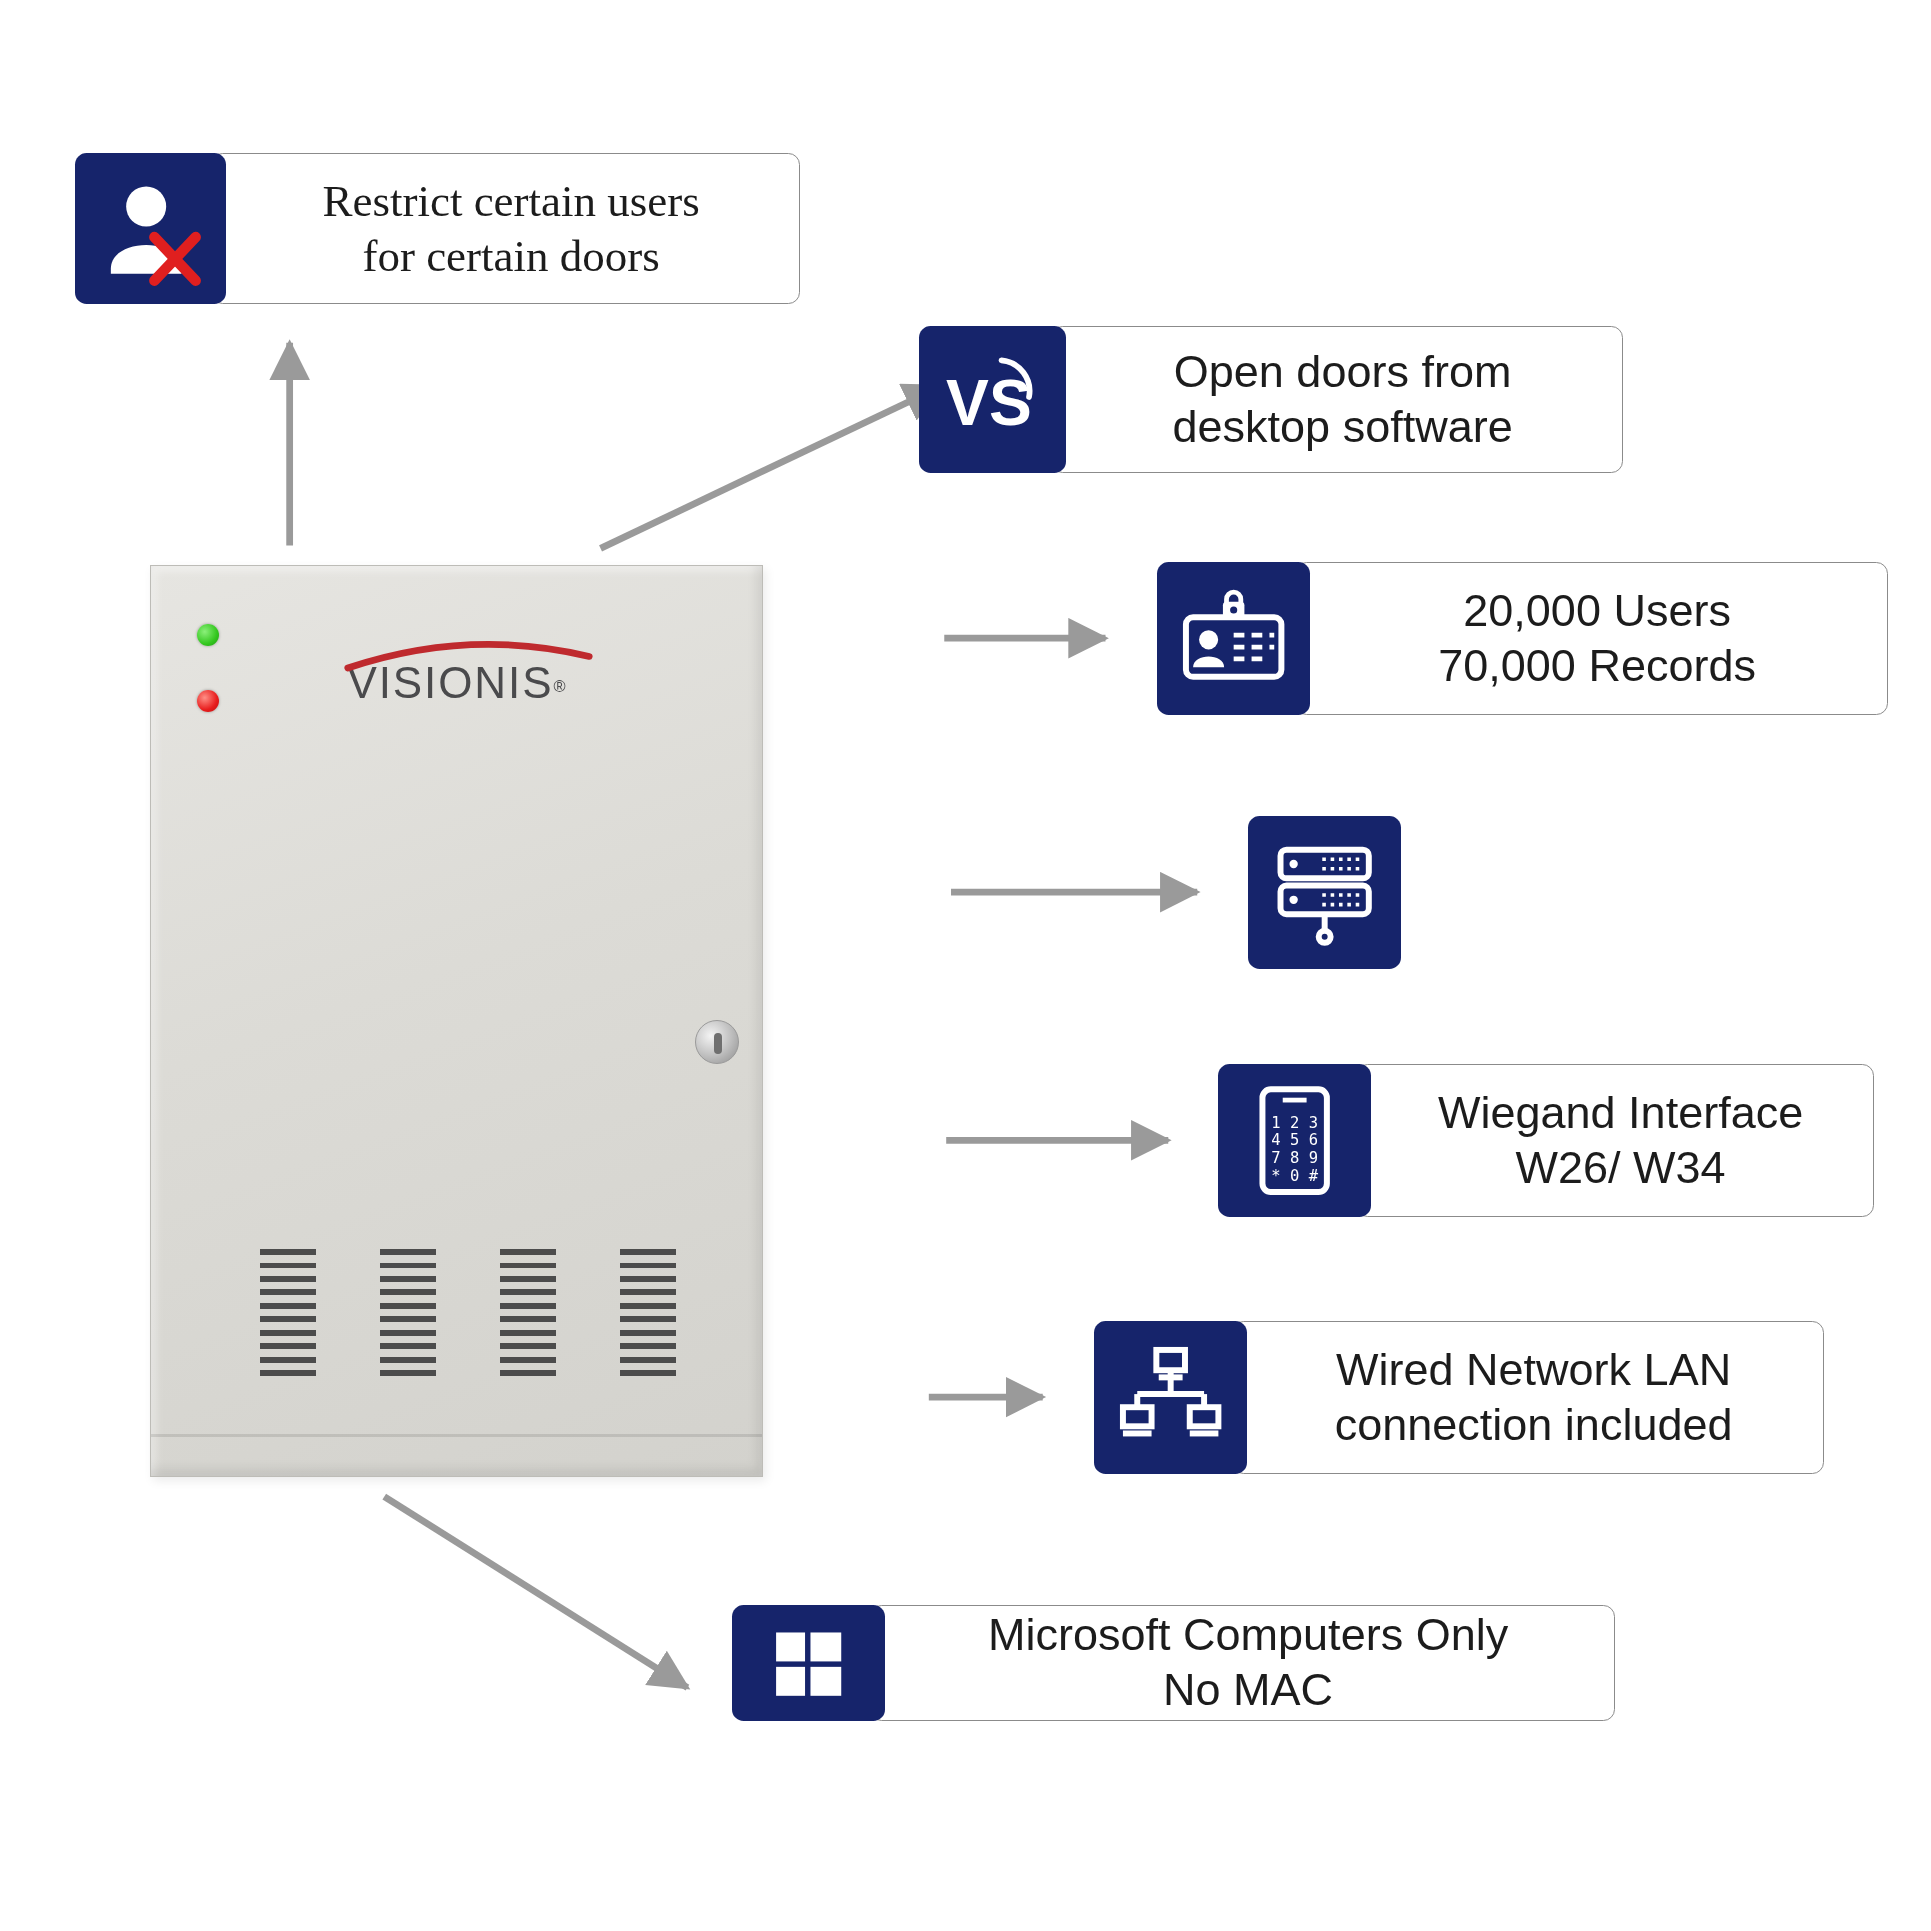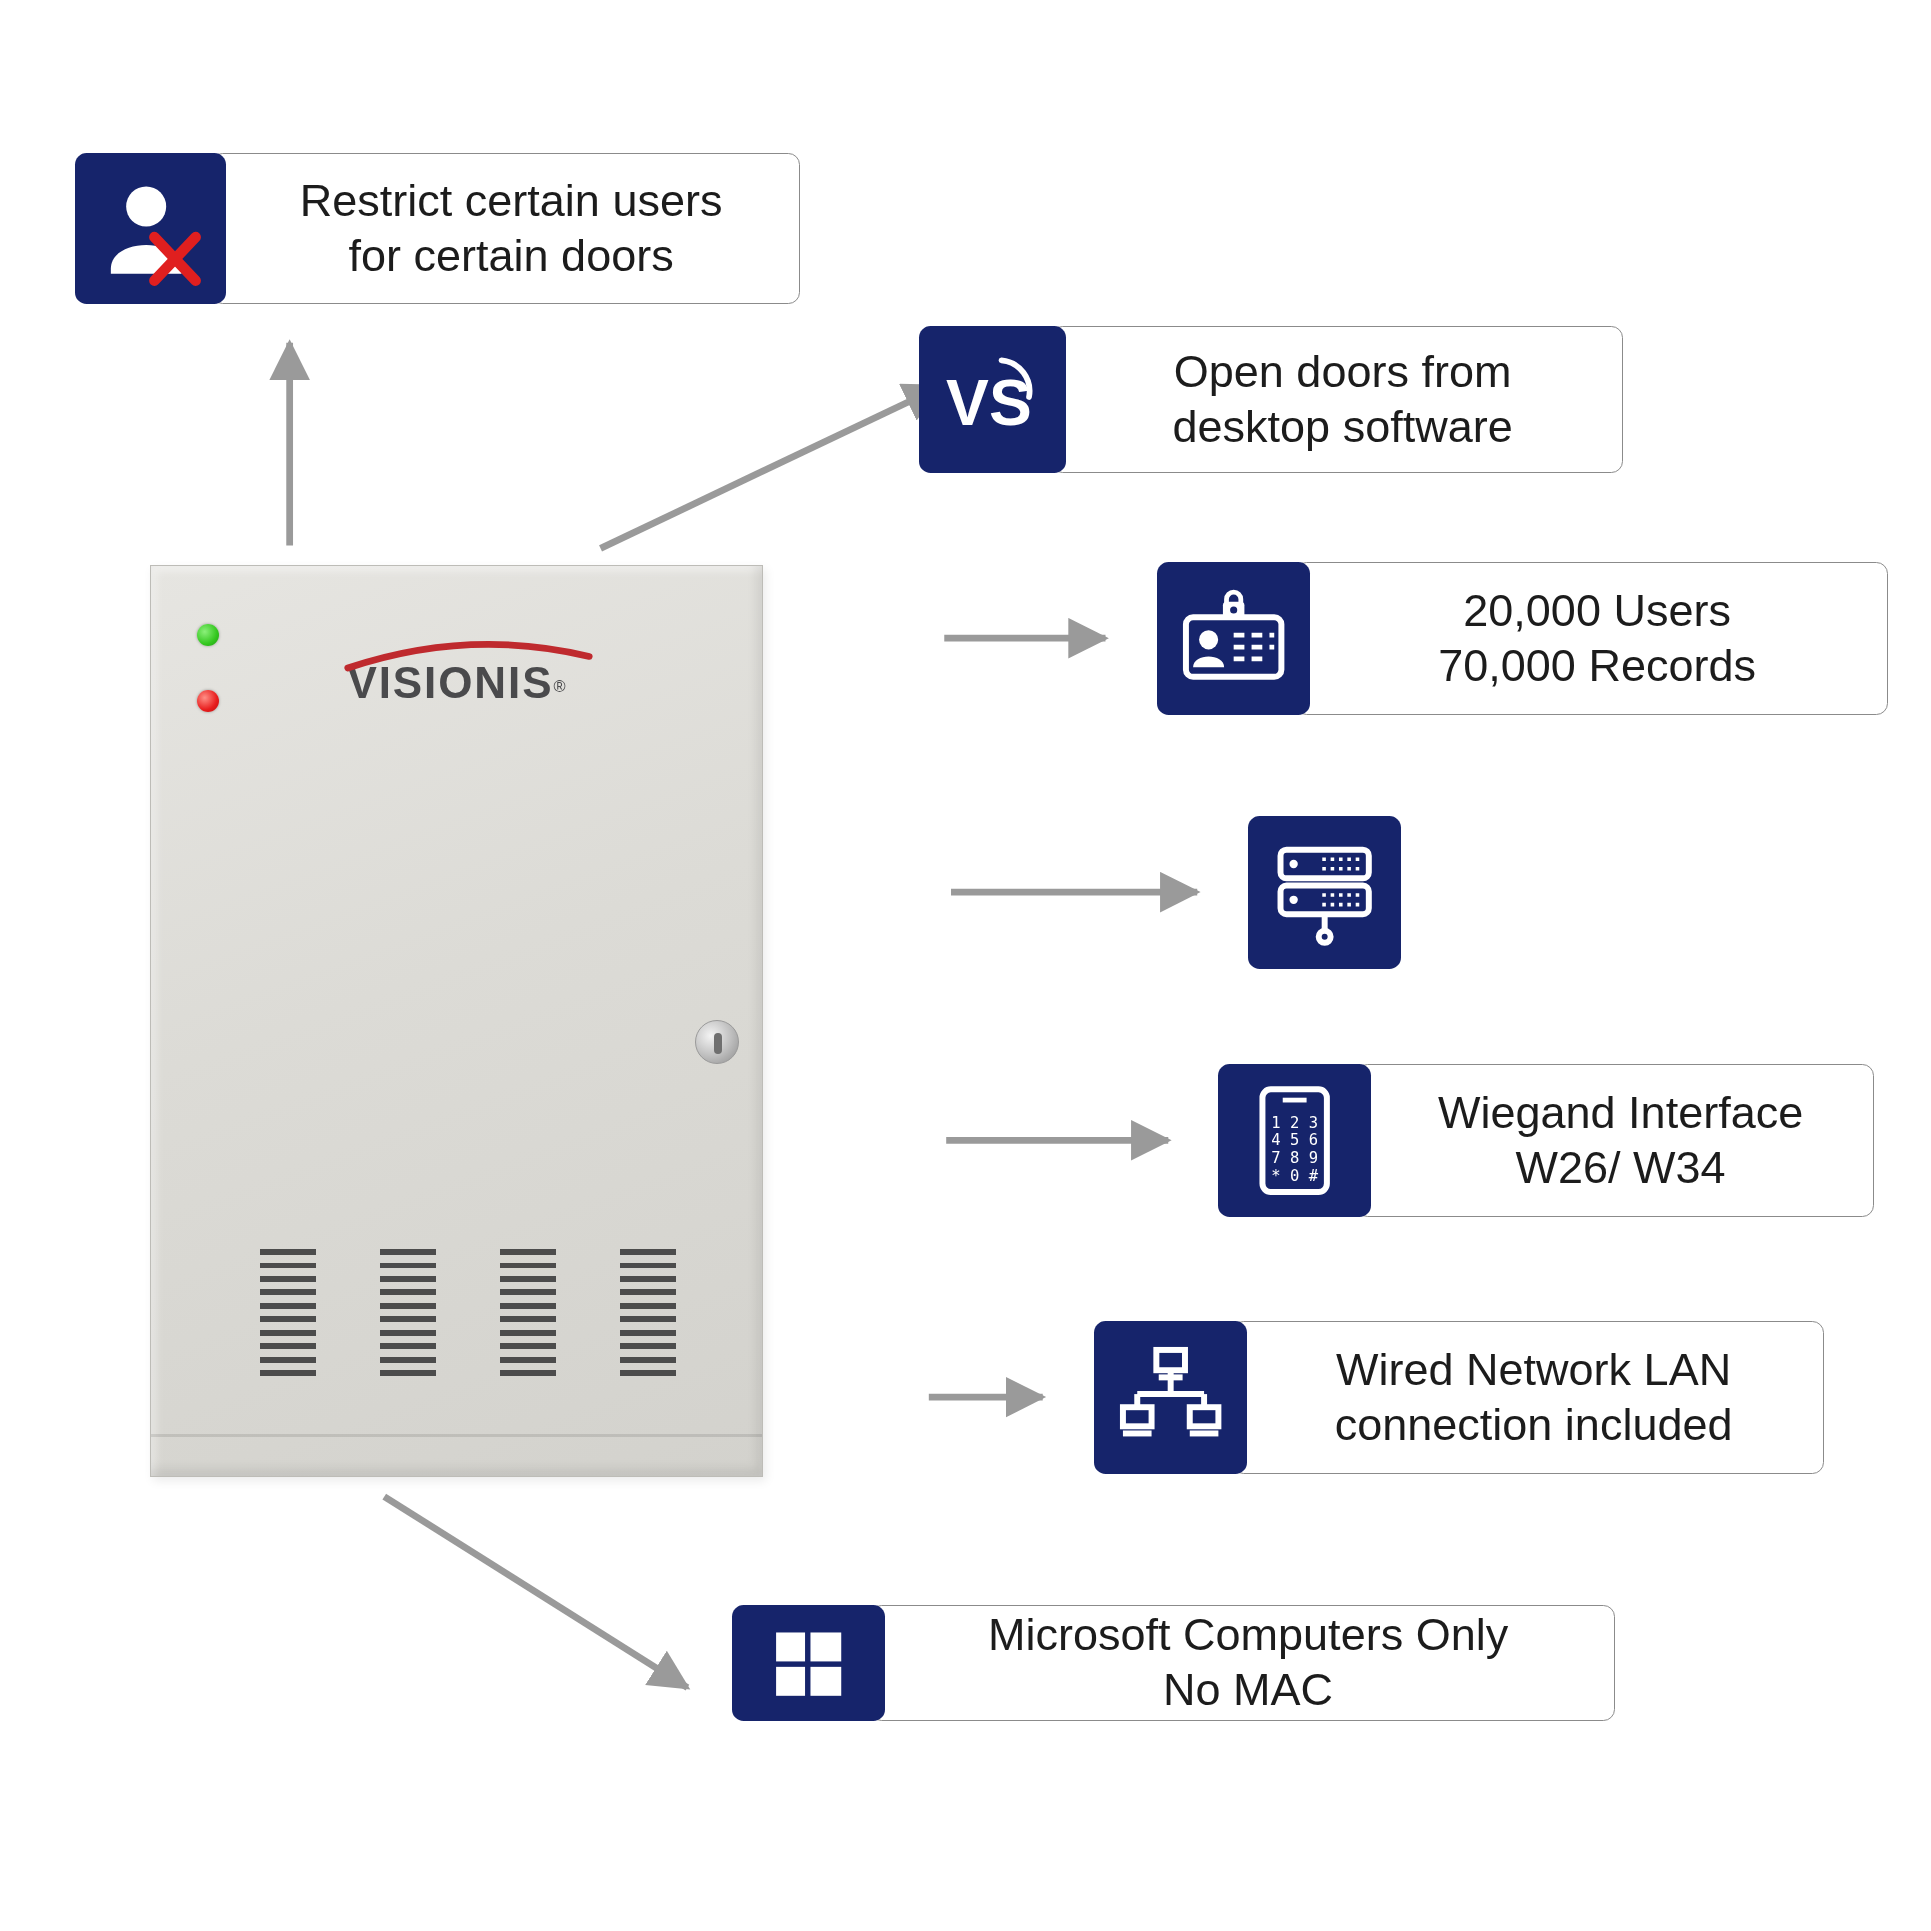--- a/index.html
+++ b/index.html
@@ -53,21 +53,21 @@
   }
   .led-red {
     left:46px; top:124px;
     background:radial-gradient(circle at 35% 35%, #ff8f86, #e81d1d 60%, #b80f0f);
     box-shadow:0 0 2.9px rgba(0,0,0,0.35);
   }
   .logo-row { position:absolute; left:0; right:0; top:75px; display:flex; justify-content:center; }
   .logo { position:relative; padding-top:17.4px; }
   .logo-arc { position:absolute; left:-5.8px; top:-5.8px; width:253px; height:39px; }
   .brand-text {
-    font-size:44px; font-weight:bold; letter-spacing:1.9px; color:#4a4a4c;
+    font-size:44px; font-weight:normal; letter-spacing:1.9px; color:#4a4a4c;
   }
   .reg { font-size:16.4px; color:#4a4a4c; vertical-align:super; }
   .lock {
     position:absolute; left:544px; top:454px; width:44px; height:44px; border-radius:50%;
     background:radial-gradient(circle at 35% 35%, #f4f4f4, #bdbdbd 55%, #8d8d8d);
     border:1px solid #9a9a9a;
   }
   .lock::after {
     content:""; position:absolute; left:18.3px; top:11.6px; width:7.7px; height:21px;
     border-radius:3.9px; background:#6f6f6f;
@@ -117,21 +117,21 @@
     <div class="lock"></div>
     <div class="vents">
       <div class="vent-col"></div>
       <div class="vent-col"></div>
       <div class="vent-col"></div>
       <div class="vent-col"></div>
     </div>
     <div class="door-seam"></div>
   </div>
 
-  <div class="callout" style="left:75px; top:153px; height:151px;">
+  <div class="callout" style="left:75px; top:153px; height:151px;font-family:Liberation Serif, serif;">
     <div class="icon-box" style="width:151px;">
       <svg class="icon-svg" viewBox="0 0 100 100">
         <circle cx="46" cy="31" r="17" fill="#fff"></circle>
         <path d="M16 84 C16 57 76 57 76 84 L76 88 L16 88 Z" fill="#fff"></path>
         <g stroke="#e01f1f" stroke-width="9" stroke-linecap="round">
           <line x1="53" y1="57" x2="88" y2="94"></line>
           <line x1="88" y1="57" x2="53" y2="94"></line>
         </g>
       </svg>
     </div>

